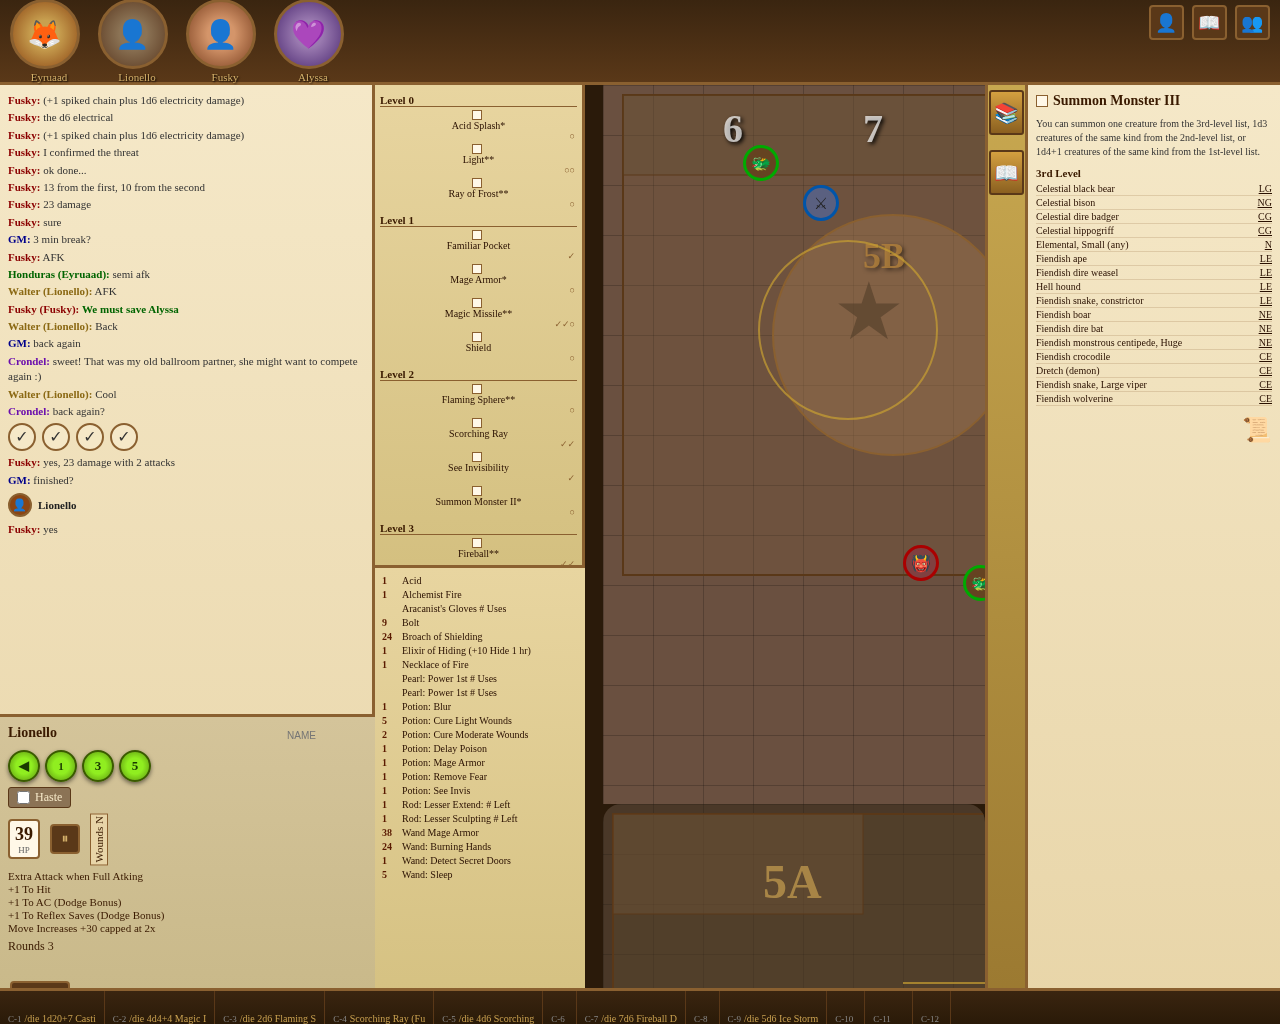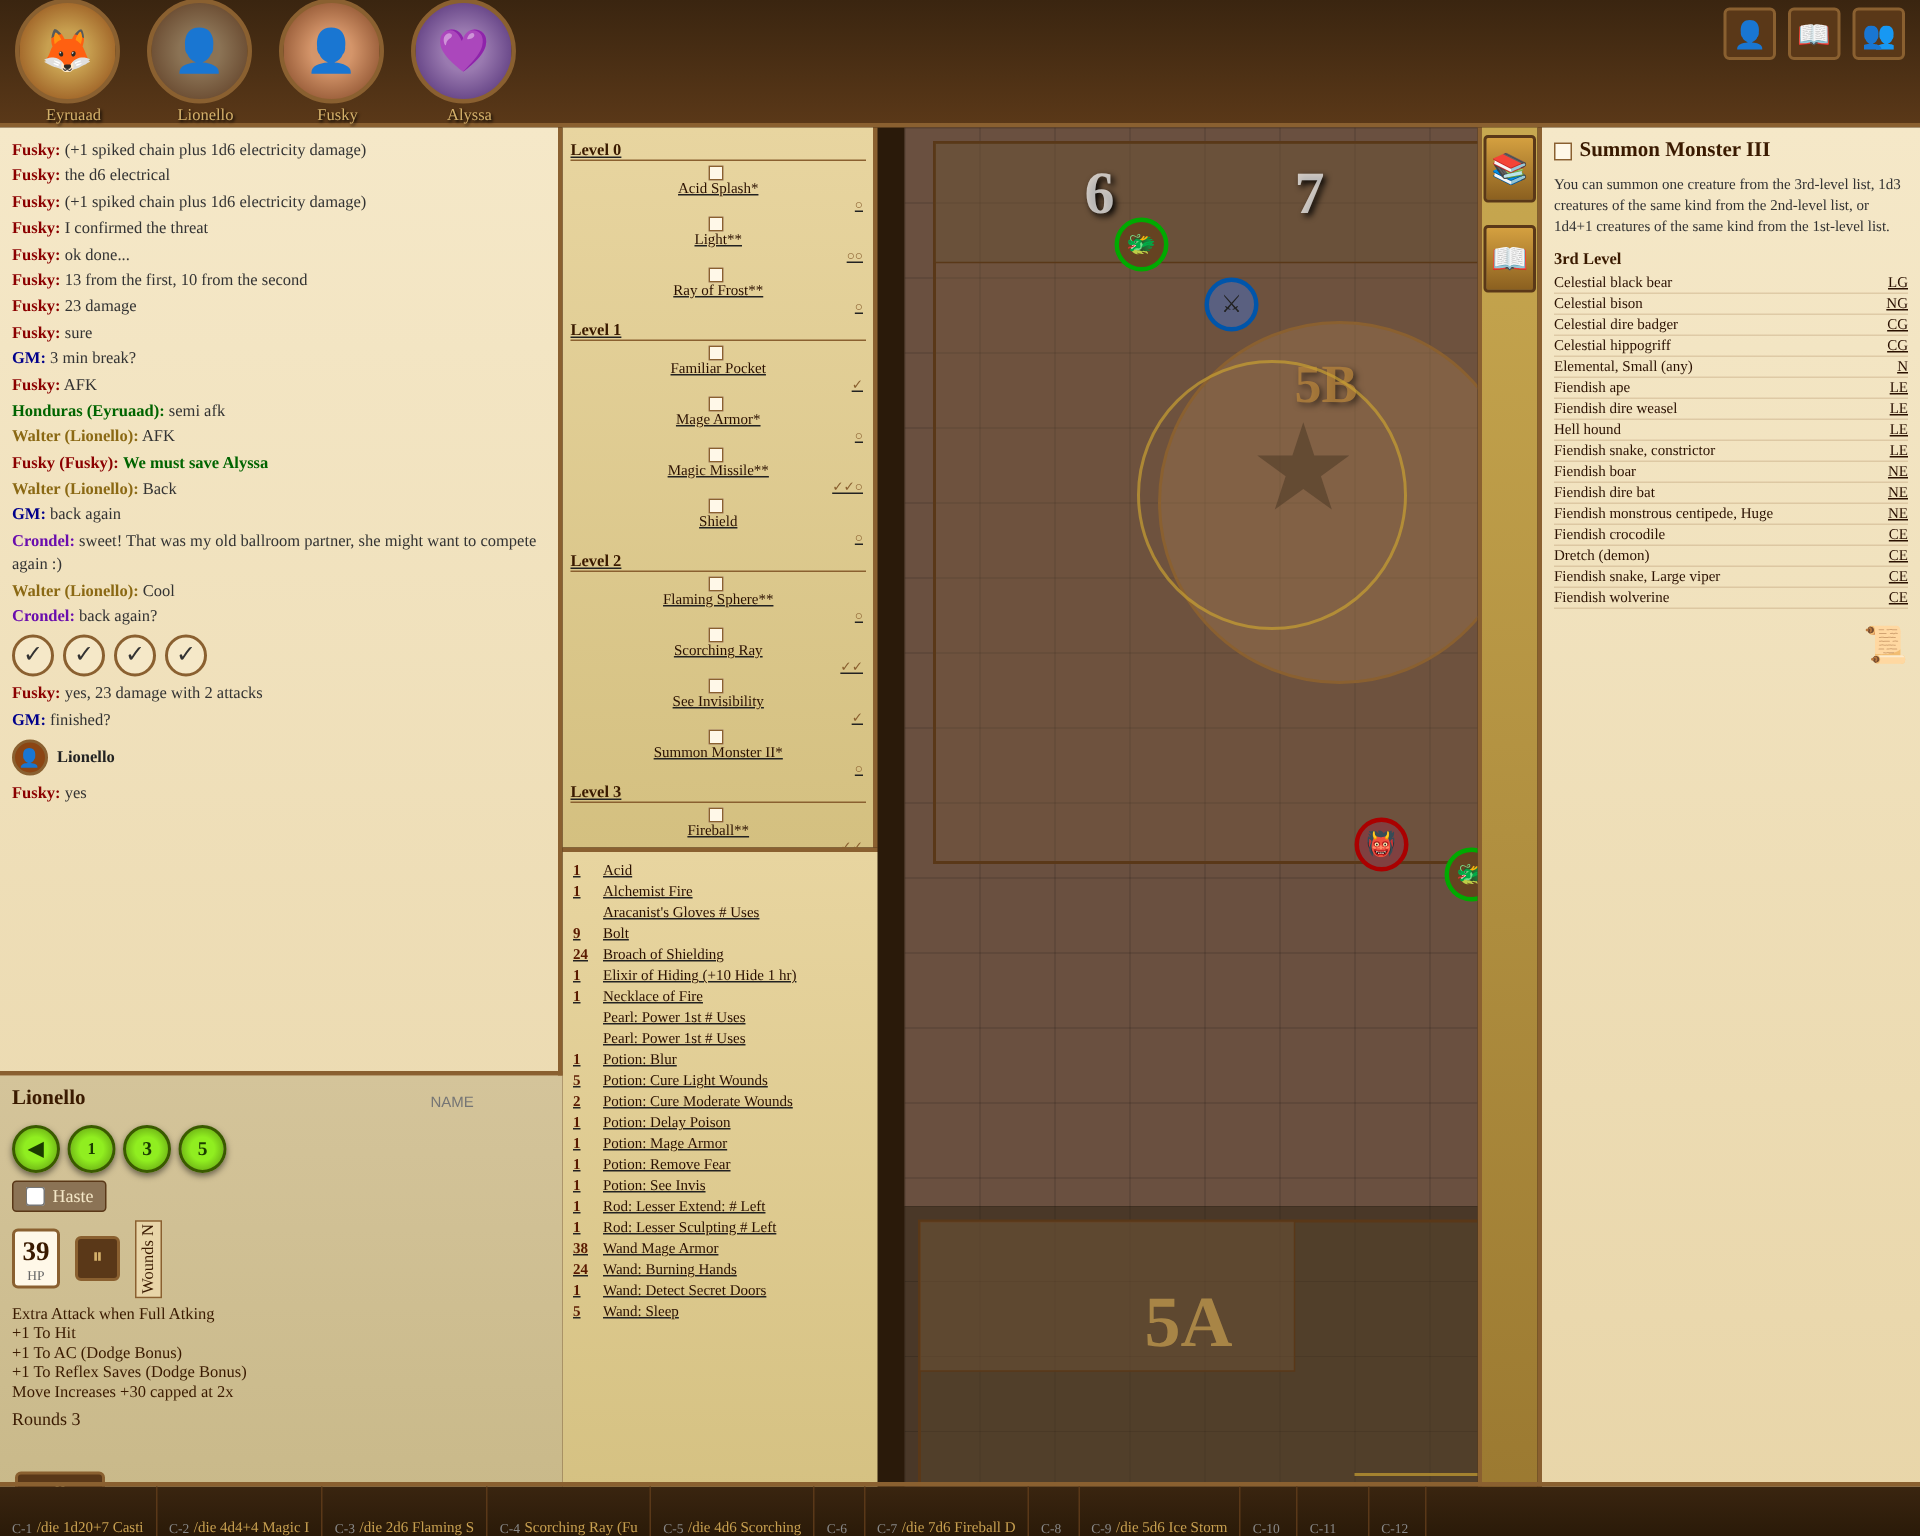--- a/index.html
+++ b/index.html
@@ -601,21 +601,21 @@
         <div class="stat-text">Move Increases +30 capped at 2x</div>
       </div>
       <div class="rounds-text">Rounds 3</div>
       <div class="modifier-box">
         <div class="modifier-value">0</div>
         <div class="modifier-label">Modifier</div>
       </div>
     </div>
   </div>
 
-  <div style="display:flex; flex-direction:column; width:228px;text-decoration:underline;">
+  <div style="display:flex; flex-direction:column; width:228px;">
 
     <div id="spellbook-panel" style="height:480px; flex-shrink:0;">
 
     <div class="spell-level-header">Level 0</div>
         <div class="spell-row">
           <div class="spell-checkbox"></div>
           <span>Acid Splash*</span>
           <span class="spell-dots">○</span>
         </div>
         <div class="spell-row">
@@ -817,21 +817,21 @@
       <div class="aura-circle" style="width:180px;height:180px;top:155px;left:155px;"></div>
 
       <div class="token token-green" style="top:60px;left:140px;">🐲</div>
       <div class="token token-blue" style="top:100px;left:200px;background:#5a6080;">⚔</div>
       <div class="token token-red" style="top:460px;left:300px;background:#804040;">👹</div>
       <div class="token token-green" style="top:480px;left:360px;">🐲</div>
 
       <div style="position:absolute;top:180px;left:230px;font-size:80px;color:rgba(80,60,40,0.6);">★</div>
     </div>
 
-    <div id="bottom-map" style="height:220px; position:relative; background:#4a3828; overflow:hidden; flex-shrink:0;">
+    <div id="bottom-map" style="height:220px; position:relative; background:#4a3828; overflow:hidden; flex-shrink:0;border-radius:18px;">
       <div class="map-grid" style="position:absolute;inset:0;background-image:linear-gradient(rgba(0,0,0,0.15) 1px,transparent 1px),linear-gradient(90deg,rgba(0,0,0,0.15) 1px,transparent 1px);background-size:50px 50px;"></div>
 
       <svg style="position:absolute;inset:0;width:100%;height:100%;pointer-events:none;">
         <rect x="10" y="10" width="560" height="200" fill="rgba(100,80,50,0.3)" stroke="#5a3818" stroke-width="2"></rect>
         <rect x="10" y="10" width="250" height="100" fill="rgba(120,90,60,0.35)" stroke="#5a3818" stroke-width="1"></rect>
       </svg>
 
       <div class="bottom-room-label" style="left:160px;top:50px;">5A</div>
 
       <div style="position:absolute;bottom:40px;left:300px;width:200px;height:2px;background:rgba(200,160,50,0.7);"></div>

